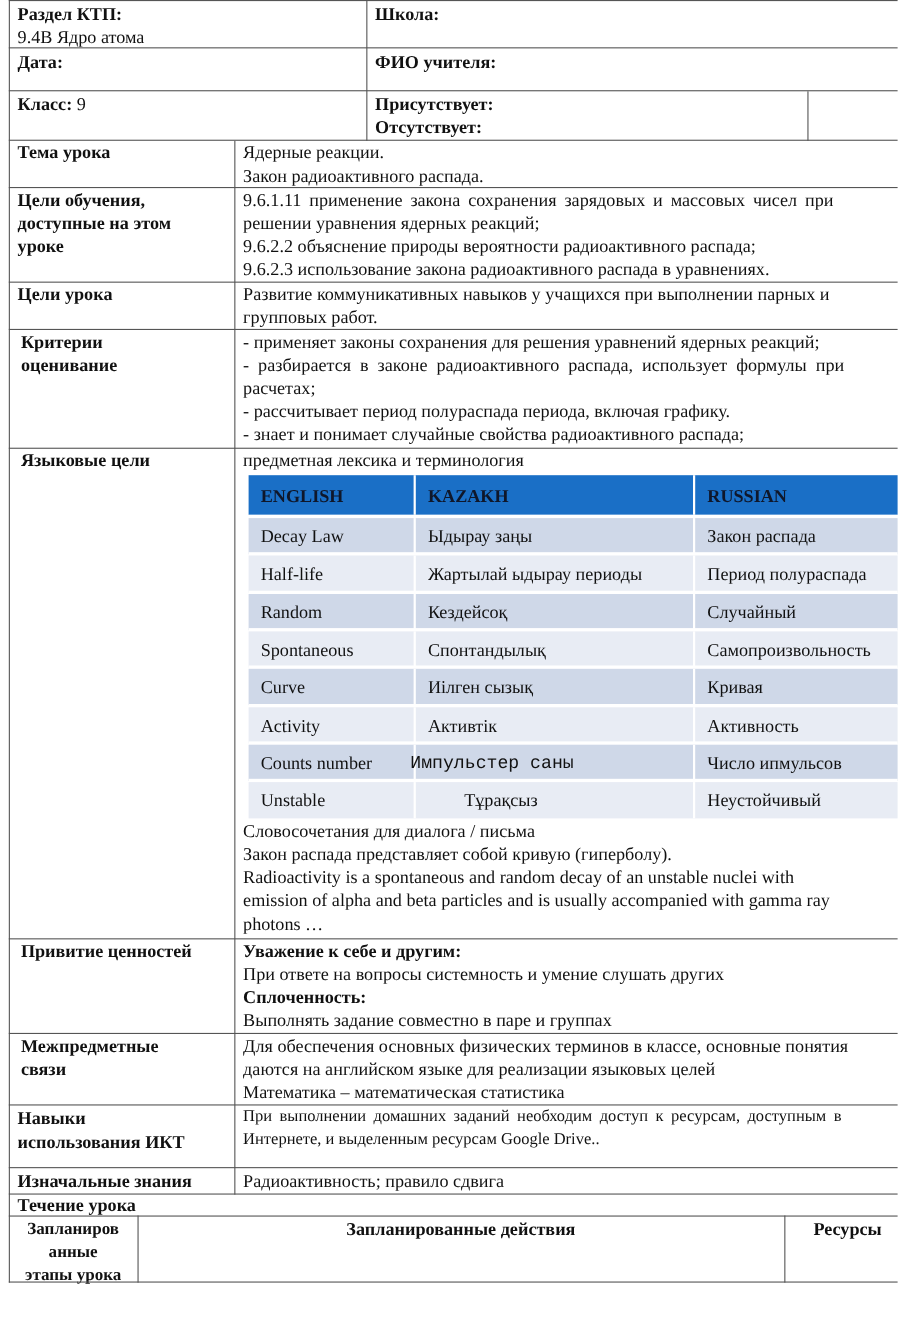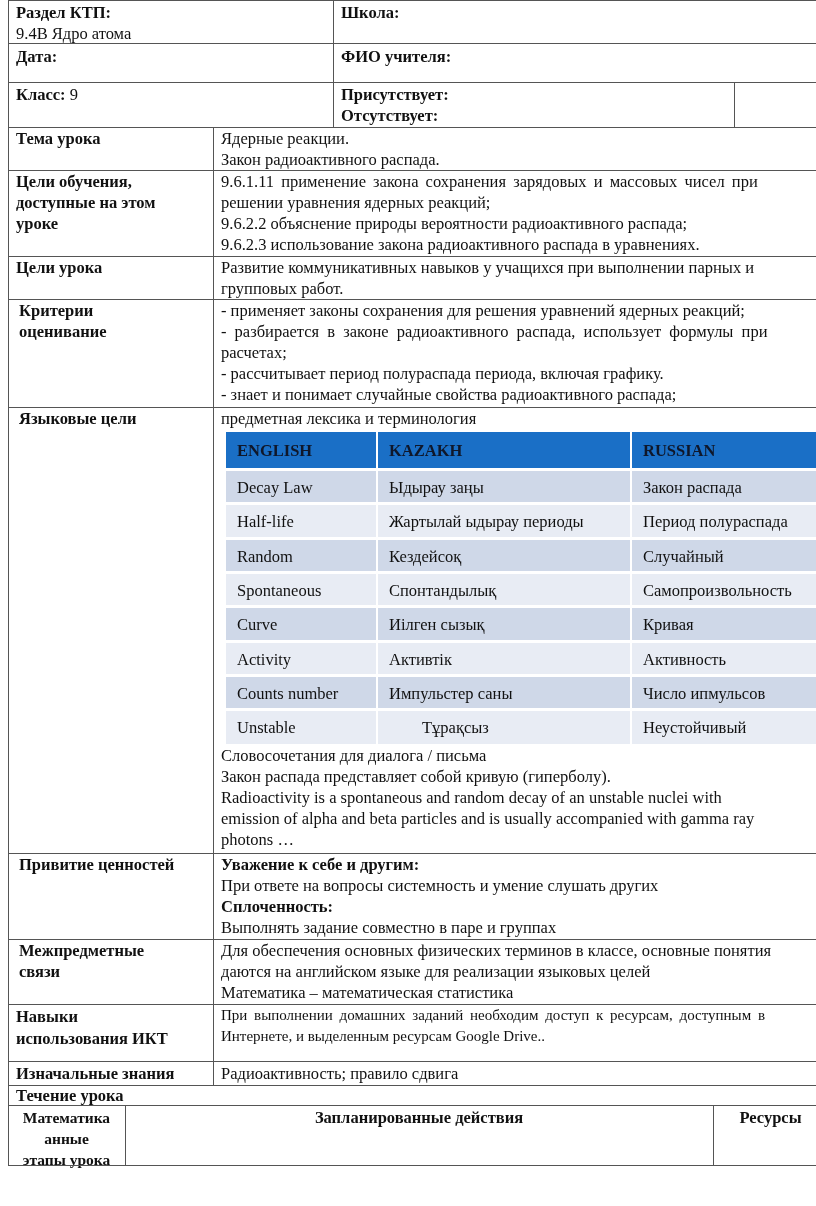--- a/index.html
+++ b/index.html
@@ -159,21 +159,21 @@
           <div class="vc" style="left: 0px; width: 150px;">Activity</div>
           <div class="sep" style="left: 150px;"></div>
           <div class="vc" style="left: 152px; width: 252px;">Активтік</div>
           <div class="sep" style="left: 404px;"></div>
           <div class="vc" style="left: 406px; width: 204px;">Активность</div>
         </div>
         <div class="hsep" style="top: 241.8px;"></div>
         <div class="vrow vodd" style="top: 244.8px; height: 33.3px;">
           <div class="vc" style="left: 0px; width: 150px;">Counts number</div>
           <div class="sep" style="left: 150px;"></div>
-          <div class="vc" style="left: 152px; width: 252px;">Импульстер саны</div>
+          <div class="vc" style="left: 136px; width: 252px; font-family: Liberation Mono, monospace;">Импульстер саны</div>
           <div class="sep" style="left: 404px;"></div>
           <div class="vc" style="left: 406px; width: 204px;">Число ипмульсов</div>
         </div>
         <div class="hsep" style="top: 276.1px;"></div>
         <div class="vrow veven" style="top: 279.1px; height: 33.3px;">
           <div class="vc" style="left: 0px; width: 150px;">Unstable</div>
           <div class="sep" style="left: 150px;"></div>
           <div class="vc" style="left: 152px; width: 252px; padding-left: 44px;">Тұрақсыз</div>
           <div class="sep" style="left: 404px;"></div>
           <div class="vc" style="left: 406px; width: 204px;">Неустойчивый</div>
@@ -222,20 +222,20 @@
   <div class="hl" style="left:0;top:1061px;width:820px;"></div>
   <div class="cell b" style="left:0;top:1063px;width:205px;">Изначальные знания</div>
   <div class="cell" style="left:205px;top:1063px;width:615px;">Радиоактивность; правило сдвига</div>
 
   <div class="hl" style="left:0;top:1085px;width:820px;"></div>
   <div class="cell b" style="left:0;top:1085px;width:820px;">Течение урока</div>
   <div class="hl" style="left:0;top:1105px;width:820px;"></div>
   <div class="vl" style="left:117px;top:1105px;height:61px;"></div>
   <div class="vl" style="left:705px;top:1105px;height:61px;"></div>
   <div class="abs b" style="left:0;top:1107px;width:117px;text-align:center;font-size:15.5px;">
-    <div>Математика</div>
+    <div>Запланиров</div>
     <div>анные</div>
     <div>этапы урока</div>
   </div>
   <div class="abs b" style="left:117px;top:1107px;width:588px;text-align:center;">Запланированные действия</div>
   <div class="abs b" style="left:705px;top:1107px;width:115px;text-align:center;">Ресурсы</div>
   <div class="hl" style="left:0;top:1165px;width:820px;"></div>
 </div>
 
 </body></html>

